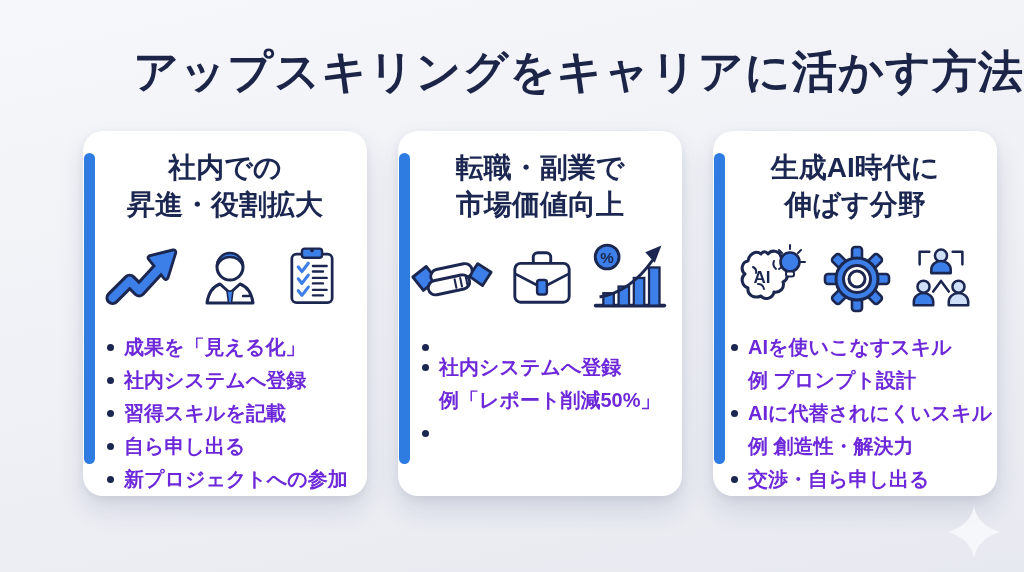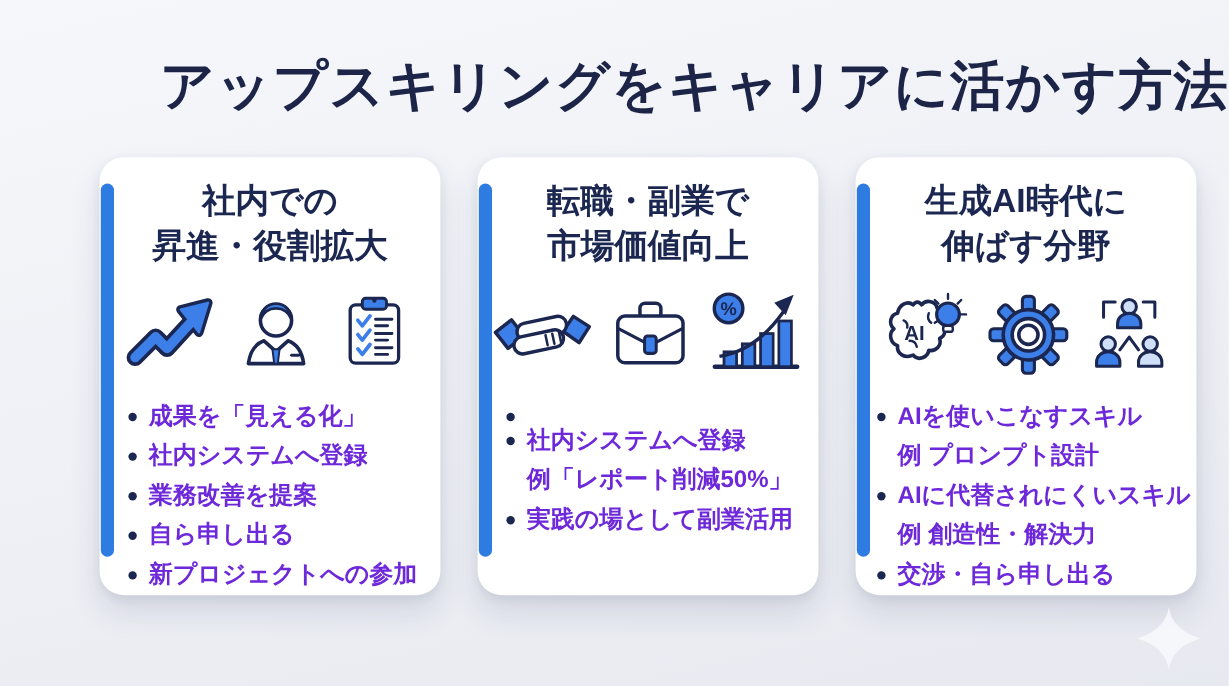--- a/index.html
+++ b/index.html
@@ -85,21 +85,21 @@
       <div class="bullet">
           <span class="dot"></span>
           <span class="txt">成果を「見える化」</span>
         </div>
       <div class="bullet">
           <span class="dot"></span>
           <span class="txt">社内システムへ登録</span>
         </div>
       <div class="bullet">
           <span class="dot"></span>
-          <span class="txt">業務改善を提案</span>
+          <span class="txt">習得スキルを記載</span>
         </div>
       <div class="bullet">
           <span class="dot"></span>
           <span class="txt">自ら申し出る</span>
         </div>
       <div class="bullet">
           <span class="dot"></span>
           <span class="txt">新プロジェクトへの参加</span>
         </div>
     </div>
@@ -146,21 +146,20 @@
       <div class="bullet">
           <span class="dot"></span>
           <span class="txt">社内システムへ登録</span>
         </div>
       <div class="bullet cont">
           <span class="dot"></span>
           <span class="txt">例「レポート削減50%」</span>
         </div>
       <div class="bullet">
           <span class="dot"></span>
-          <span class="txt">実践の場として副業活用</span>
         </div>
     </div>
   </div>
 
   <div class="card">
     <div class="accent-bar"></div>
     <div class="card-title">
       <div>生成AI時代に</div>
       <div>伸ばす分野</div>
     </div>

